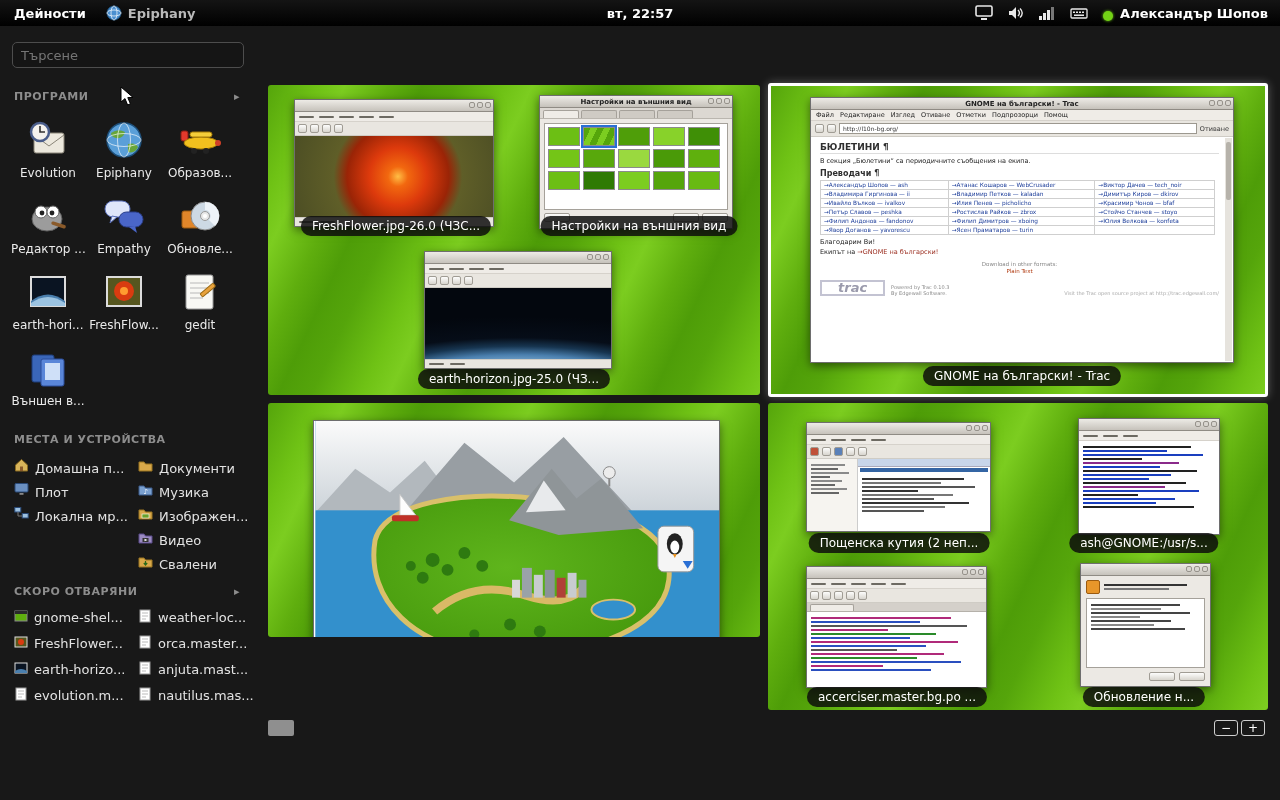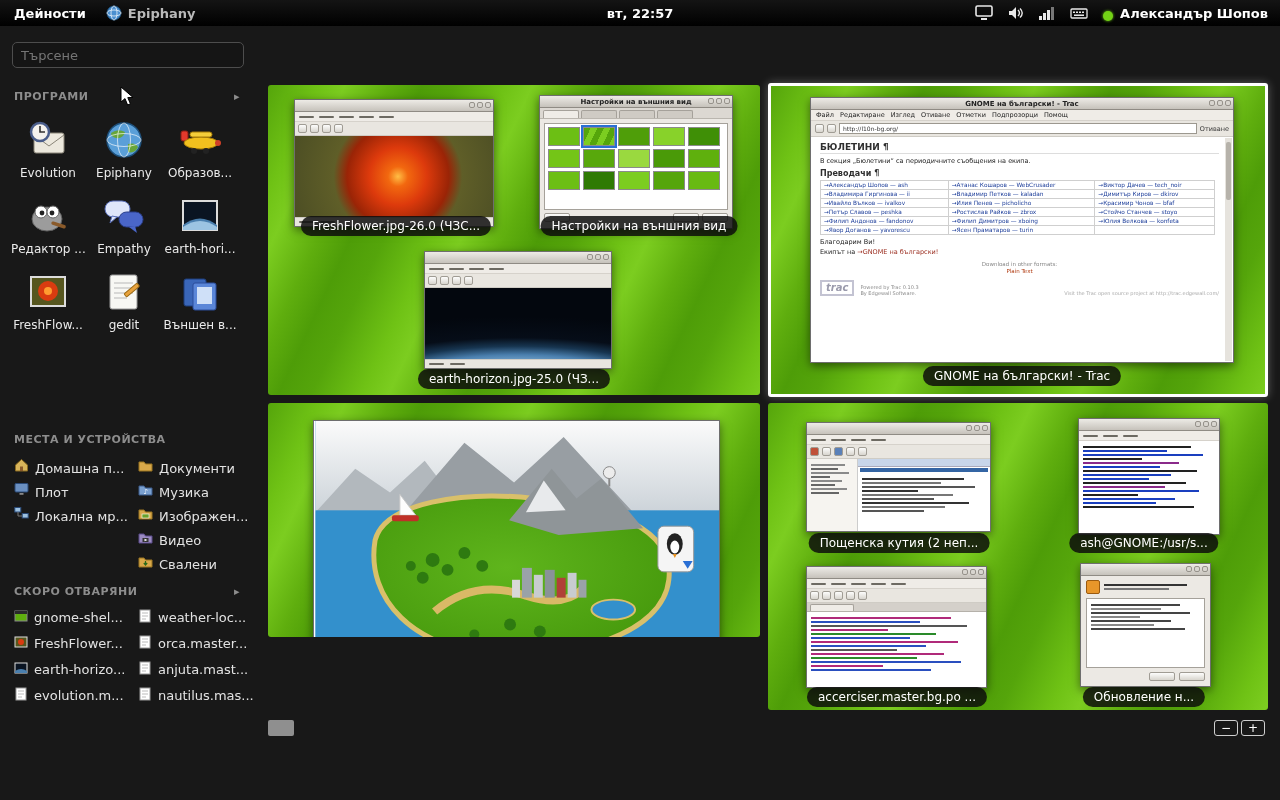--- a/index.html
+++ b/index.html
@@ -66,21 +66,21 @@
   .trac-scroll{position:absolute;right:1px;top:1px;bottom:1px;width:7px;background:#e6e3dd}
   .trac-thumb{position:absolute;left:1px;top:4px;width:5px;height:58px;background:#b6b2aa;border-radius:2px}
   .th1{font-size:9px;font-weight:bold;color:#2f2f2f;margin:1px 0 3px;border-bottom:1px solid #ddd;padding-bottom:1px}
   .th2{font-size:8px;font-weight:bold;color:#2f2f2f;margin:4px 0 2px}
   .ttable{border-collapse:collapse;margin:2px 0 3px;width:99%}
   .ttable td{border:1px solid #cfcfcf;padding:1px 3px;font-size:5.8px;color:#1d3e9a;white-space:nowrap;overflow:hidden;max-width:130px}
   .tteam a,.tlink{color:#9b2d1f}
   .tdl{text-align:center;color:#888;font-size:5.5px;margin-top:5px}
   .tdl .tlink{display:block;color:#b03a10;margin-top:1px}
   .tfoot{display:flex;align-items:flex-end;gap:6px;margin-top:6px}
-  .traclogo{border:2px solid #c3c3d2;color:#9a9aac;font-weight:bold;font-style:italic;font-size:10px;padding:0 4px;line-height:12px}
+  .traclogo{border:2px solid #c3c3d2;color:#9a9aac;font-weight:bold;font-style:italic;font-size:13px;padding:0 16px;line-height:12px}
   .tpow{font-size:5px;color:#8a8a8a;line-height:6px}
   .tvisit{flex:1;text-align:right;font-size:5px;color:#aaa;line-height:6px}
 
   
   .tabrow{height:10px;min-height:10px;background:#dcd8d2;border-bottom:1px solid #bab6af;display:flex;align-items:flex-end;gap:2px;padding:0 3px}
   .tab{width:34px;height:7px;background:#cfcbc4;border:1px solid #a5a19a;border-bottom:none;border-radius:2px 2px 0 0}
   .tab.on{background:#efece7}
   .ap-body{flex:1;background:#ece9e4;padding:4px;display:flex;flex-direction:column;gap:3px}
   .thumbpanel{flex:1;background:#fff;border:1px solid #a5a19a;padding:3px;display:flex;flex-wrap:wrap;gap:3px;align-content:flex-start;overflow:hidden}
   .thumb{width:30px;height:17px;border:1px solid #8b8b8b}
@@ -218,20 +218,32 @@
   <div class="tile">
     <div class="appicon">
       <svg width="44" height="44" viewBox="0 0 44 44">
           <rect x="3" y="7" width="25" height="16" rx="8" fill="#dfe6fa" stroke="#5a6fb8"></rect>
           <path d="M10 22 l-2 7 l7 -6z" fill="#dfe6fa" stroke="#5a6fb8"></path>
           <rect x="17" y="18" width="24" height="15" rx="7.5" fill="#4a66c8" stroke="#2a3f8a"></rect>
           <path d="M33 32 l2 7 l-8 -6z" fill="#4a66c8"></path>
         </svg>
     </div>
     <div class="applabel">Empathy</div>
+  </div>
+  <div class="tile">
+    <div class="appicon">
+      <svg width="44" height="44" viewBox="0 0 44 44">
+          <rect x="4" y="17" width="18" height="17" rx="2" fill="#e0862a" stroke="#9a5a10"></rect>
+          <circle cx="27" cy="22" r="14" fill="#cdd9e4" stroke="#8a8a8a"></circle>
+          <path d="M27 8 a14 14 0 0 1 10 24 l-6 -6 a6 6 0 0 0 -4 -10z" fill="#eef3f8"></path>
+          <circle cx="27" cy="22" r="4.5" fill="#e8e8e8" stroke="#999"></circle>
+          <circle cx="27" cy="22" r="2" fill="#fff"></circle>
+        </svg>
+    </div>
+    <div class="applabel">Обновле...</div>
   </div>
   <div class="tile">
     <div class="appicon">
       <svg width="44" height="44" viewBox="0 0 44 44">
           <rect x="5" y="7" width="34" height="29" fill="#0a1422" stroke="#dcdcdc" stroke-width="2"></rect>
           <path d="M5 31 Q22 18 39 31 L39 36 L5 36 Z" fill="#4a7fae"></path>
           <path d="M5 33 Q22 21 39 33 L39 36 L5 36 Z" fill="#9cc4e2"></path>
         </svg>
     </div>
     <div class="applabel">earth-hori...</div>

